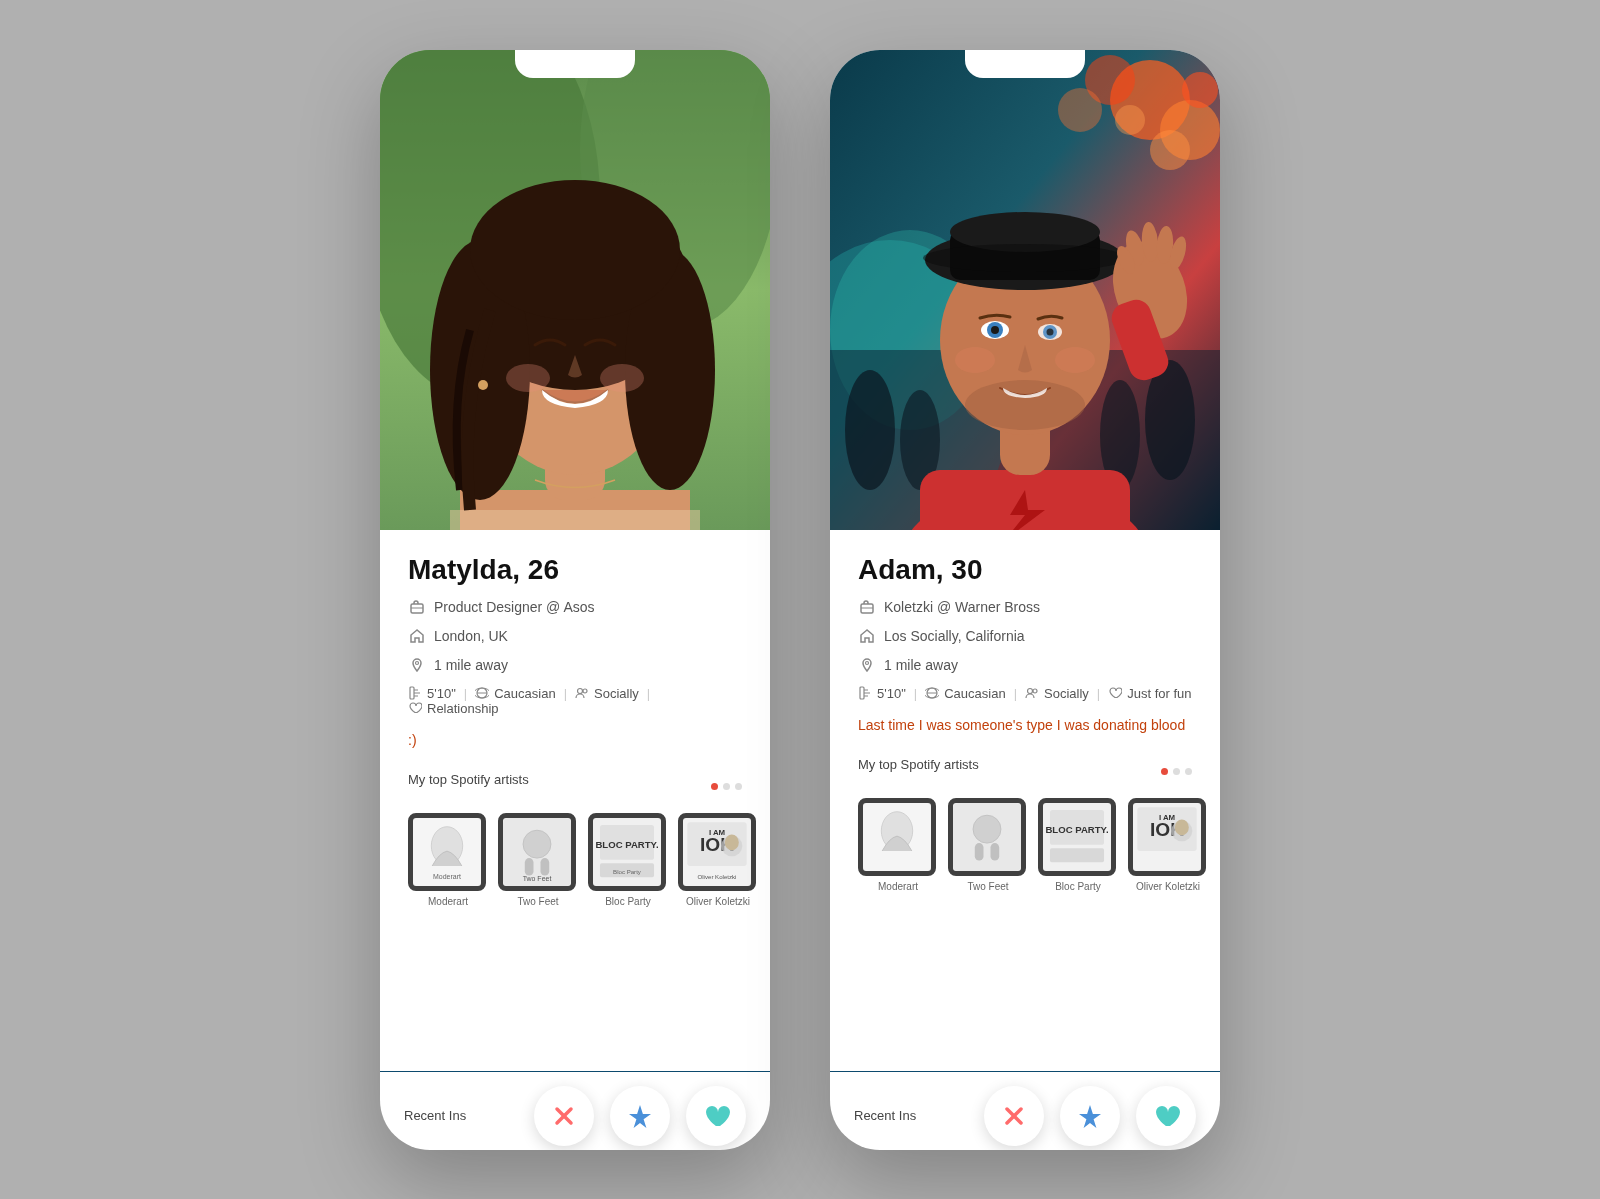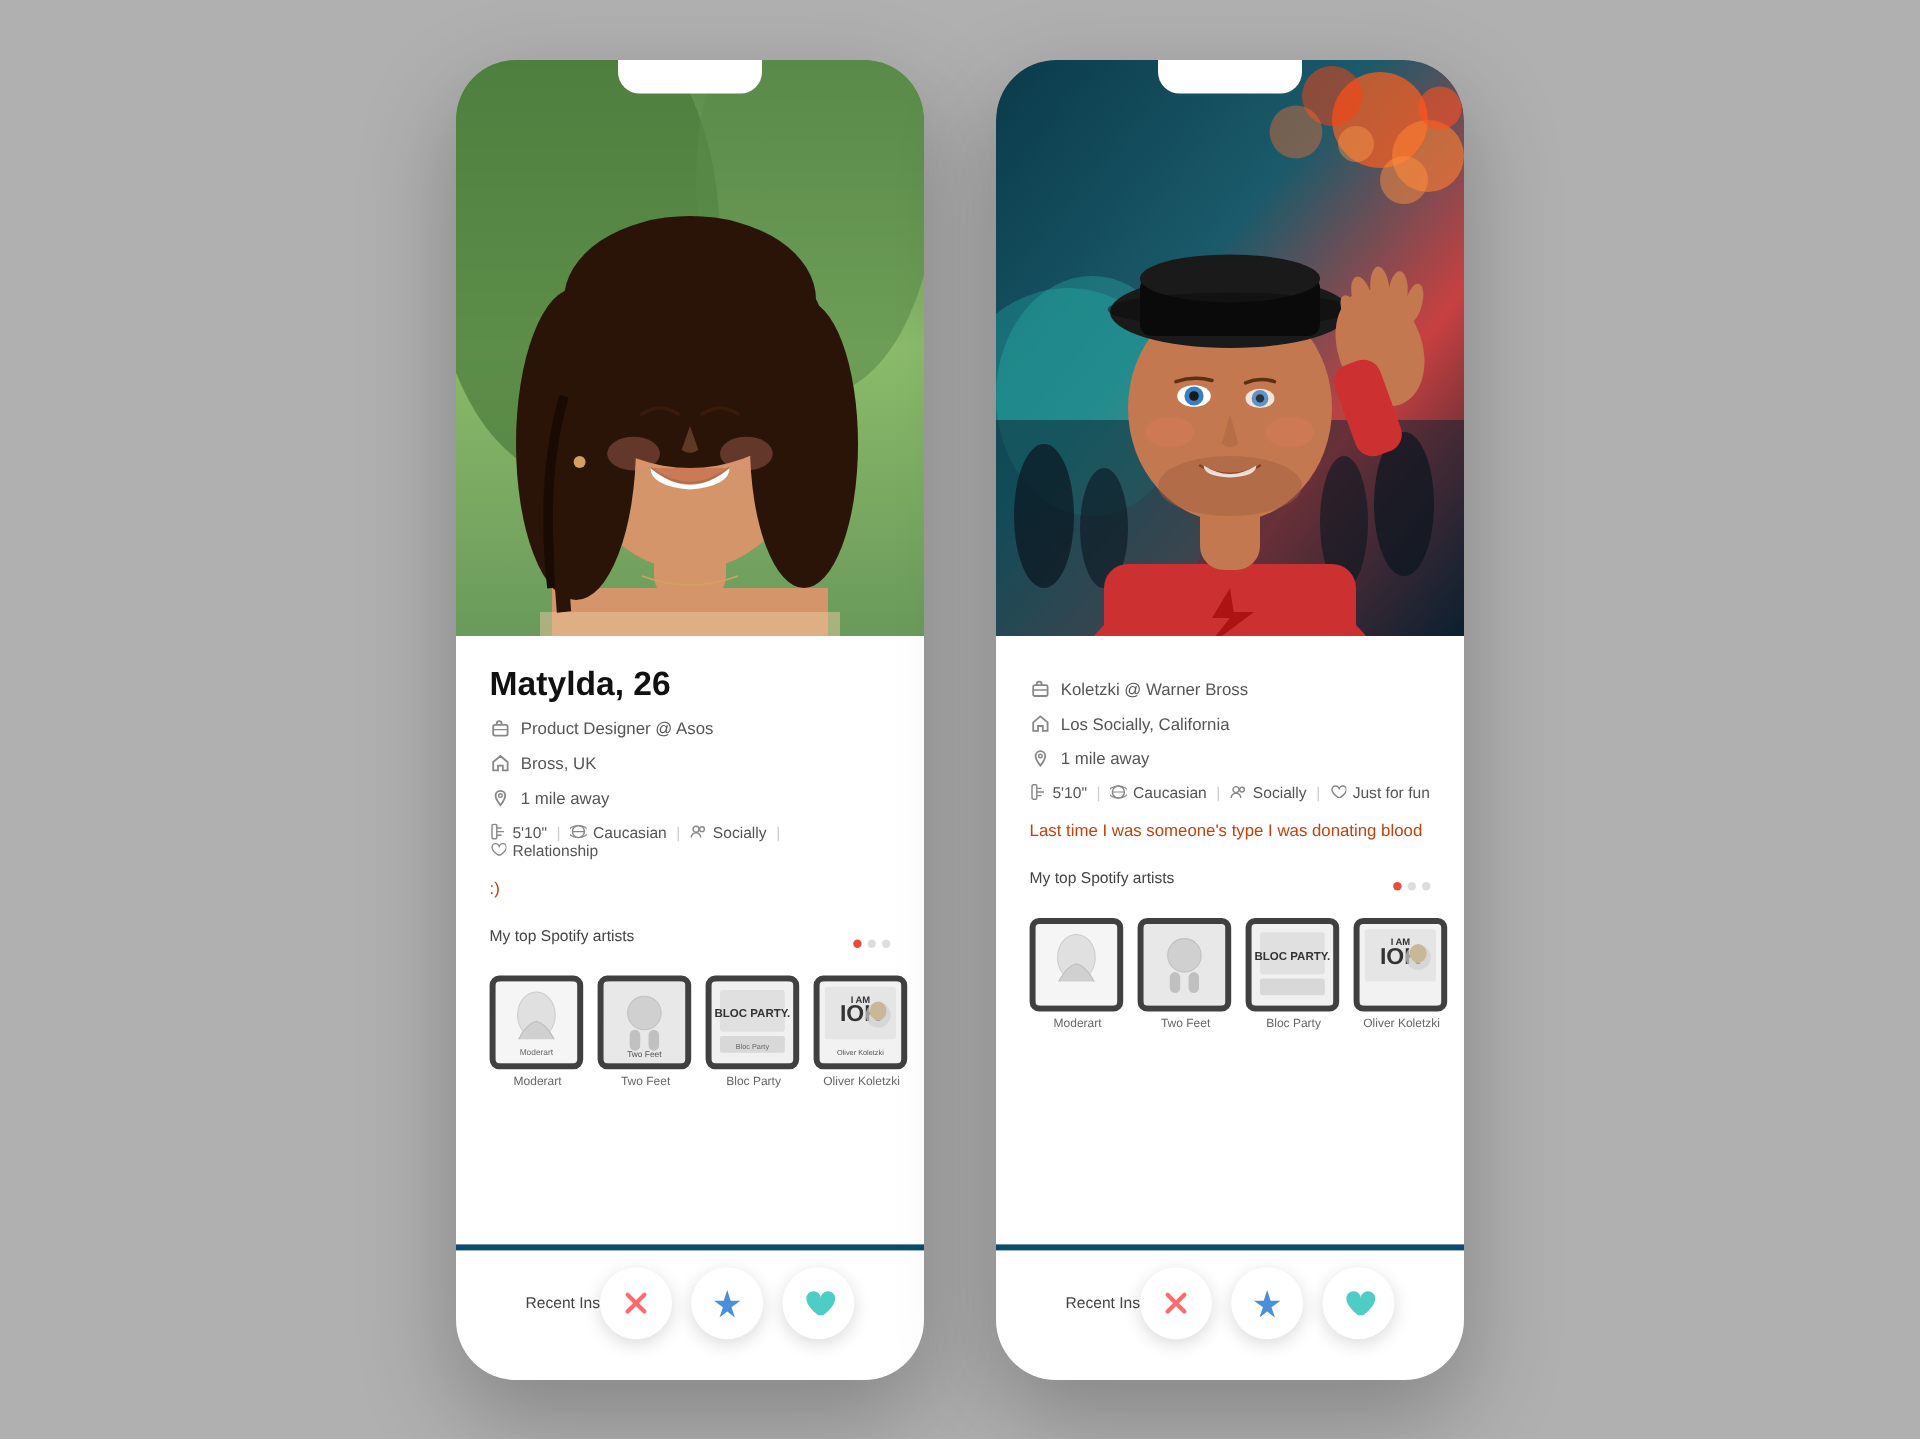--- a/index.html
+++ b/index.html
@@ -160,23 +160,23 @@
     .artist-name {
       font-size: 10px;
       color: #666;
       white-space: nowrap;
       overflow: hidden;
       text-overflow: ellipsis;
     }
     .bottom-bar {
       display: flex;
       align-items: center;
-      justify-content: center;
-      padding: 14px 24px 34px;
-      border-top: 5px solid #0c4a6e;
+      justify-content: space-between;
+      padding: 14px 24px 4px;
+      border-top: 1px solid #0c4a6e;
     }
     .recent-ins-label {
       font-size: 13px;
       color: #444;
       font-weight: 500;
     }
     .action-buttons {
       display: flex;
       gap: 16px;
       align-items: center;
@@ -287,21 +287,21 @@
         </span>
         <span>Product Designer @ Asos</span>
       </div>
 
       <div class="profile-info-row">
         <span class="info-icon">
           <svg width="16" height="16" viewBox="0 0 16 16" fill="none">
             <path d="M8 2L2 7v7h4v-4h4v4h4V7L8 2z" stroke="#888" stroke-width="1.5" fill="none"></path>
           </svg>
         </span>
-        <span>Bross, UK</span>
+        <span>London, UK</span>
       </div>
 
       <div class="profile-info-row">
         <span class="info-icon">
           <svg width="16" height="16" viewBox="0 0 16 16" fill="none">
             <path d="M8 2C5.79 2 4 3.79 4 6c0 3 4 8 4 8s4-5 4-8c0-2.21-1.79-4-4-4z" stroke="#888" stroke-width="1.5" fill="none"></path>
             <circle cx="8" cy="6" r="1.5" stroke="#888" stroke-width="1.2" fill="none"></circle>
           </svg>
         </span>
         <span>1 mile away</span>
@@ -518,20 +518,21 @@
         <ellipse cx="296" cy="210" rx="7" ry="15" fill="#C47850" transform="rotate(-25 296 210)"></ellipse>
 
         <rect x="290" y="250" width="40" height="80" rx="15" fill="#CC3030" transform="rotate(-20 310 290)"></rect>
 
         <ellipse cx="145" cy="310" rx="20" ry="13" fill="#E08060" opacity="0.3"></ellipse>
         <ellipse cx="245" cy="310" rx="20" ry="13" fill="#E08060" opacity="0.3"></ellipse>
       </svg>
     </div>
 
     <div class="profile-content">
+      <div class="profile-name">Adam, 30</div>
 
       <div class="profile-info-row">
         <span class="info-icon">
           <svg width="16" height="16" viewBox="0 0 16 16" fill="none">
             <rect x="2" y="5" width="12" height="9" rx="1.5" stroke="#888" stroke-width="1.5" fill="none"></rect>
             <path d="M5 5V4a2 2 0 014 0v1" stroke="#888" stroke-width="1.5" fill="none"></path>
             <line x1="2" y1="9" x2="14" y2="9" stroke="#888" stroke-width="1.2"></line>
           </svg>
         </span>
         <span>Koletzki @ Warner Bross</span>

